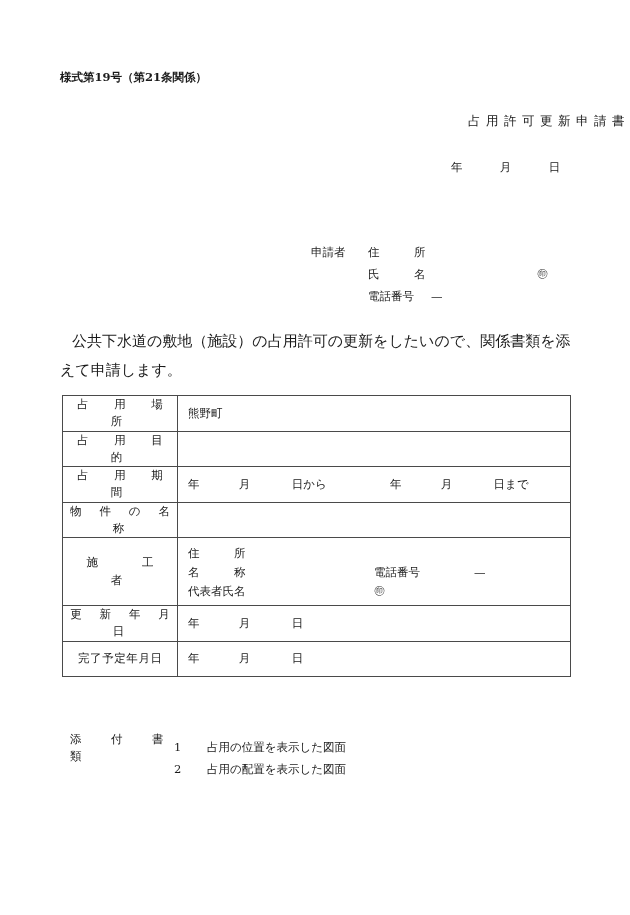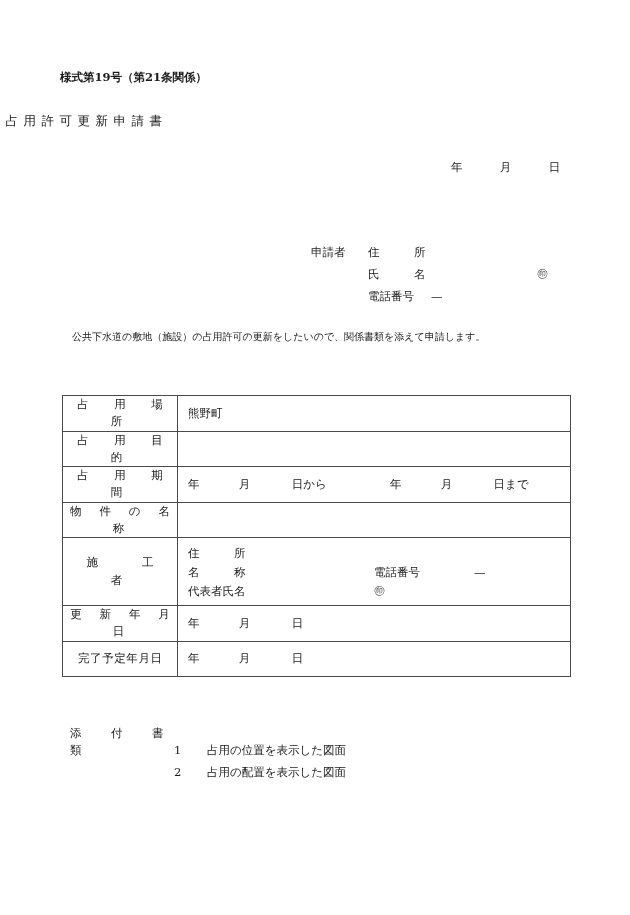--- a/index.html
+++ b/index.html
@@ -28,21 +28,21 @@
 
   #form-number {
     left: 60px; top: 69px;
     font-size: 11.5px;
     font-weight: bold;
   }
 
   #doc-title {
     left: 0; top: 112px;
     width: 630px;
-    text-align: left;
+    text-align: right;
     font-size: 12.5px;
     letter-spacing: 5.5px;
     text-indent: 5.5px;
     white-space: nowrap;
   }
 
   #date-line {
     left: 451px; top: 159px;
     font-size: 11.5px;
   }
@@ -80,21 +80,21 @@
   #applicant .dash {
     position: absolute;
     left: 120px;
   }
   #applicant .r2, #applicant .r3 { position: relative; }
 
   #body-text {
     position: absolute;
     left: 60px; top: 327px;
     width: 516px;
-    font-size: 10px;
+    font-size: 15px;
     line-height: 1.95;
     text-indent: 12px;
     white-space: normal;
   }
 
   
   #main-table {
     position: absolute;
     left: 62px; top: 395px;
     width: 509px;
@@ -180,21 +180,21 @@
 
   
   #attachments {
     position: absolute;
     left: 70px; top: 737px;
     font-size: 11.5px;
   }
   #attachments .arow {
     display: flex;
     height: 22px;
-    align-items: flex-end;
+    align-items: center;
   }
   #attachments .ahead {
     width: 104px;
     letter-spacing: 9px;
   }
   #attachments .anum {
     width: 33px;
   }
 </style>
 </head>

